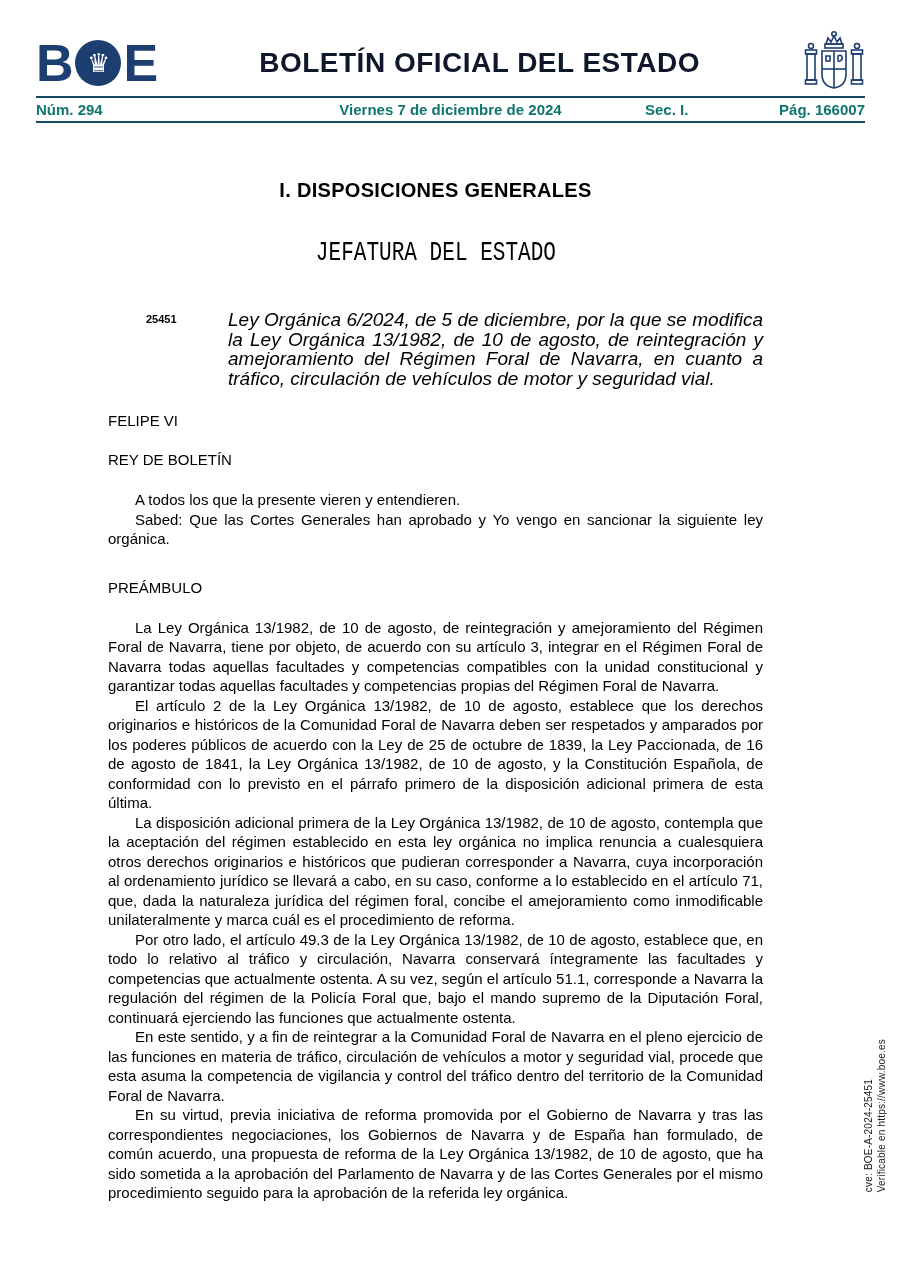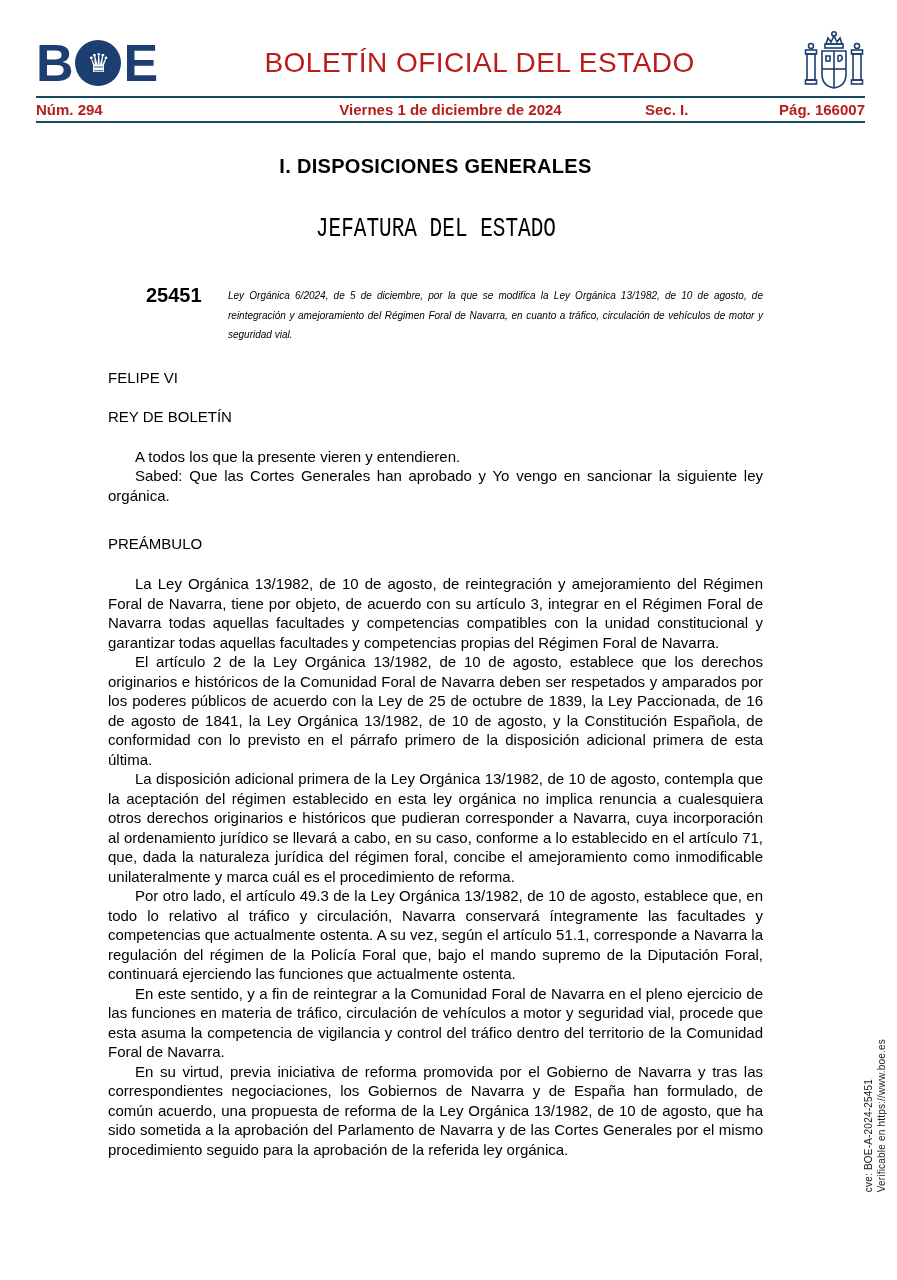--- a/index.html
+++ b/index.html
@@ -46,22 +46,22 @@
     border-radius: 50%;
     display: flex;
     align-items: center;
     justify-content: center;
     color: #ffffff;
     font-size: 26px;
     font-weight: 400;
     margin: 0 1px;
   }
   .masthead-title {
-    color: #b91c1c;
-    font-weight: normal;
+    color: #0f172a;
+    font-weight: bold;
     font-size: 28px;
     letter-spacing: 0.5px;
     text-align: center;
     flex: 1;
   }
   .coat-of-arms { width: 62px; height: 66px; flex: 0 0 auto; }
 
   .rule {
     position: absolute;
     left: 36px; right: 32px;
@@ -70,67 +70,68 @@
   }
   .rule-1 { top: 96px; }
   .rule-2 { top: 121px; }
 
   .meta-row {
     position: absolute;
     left: 36px; right: 32px; top: 99px;
     height: 21px;
     display: flex;
     align-items: center;
-    color: #b91c1c;
+    color: #0f766e;
     font-weight: bold;
     font-size: 15px;
   }
   .meta-left  { width: 220px; text-align: left; }
   .meta-center{ flex: 1; text-align: center; }
   .meta-right { width: 220px; text-align: right; display: flex; justify-content: space-between; gap: 20px; }
 
   
   .doc {
     position: absolute;
     left: 108px;
     width: 655px;
     top: 155px;
   }
   .section-title {
     text-align: center;
     font-weight: bold;
     font-size: 20px;
     letter-spacing: 0.3px;
     margin-bottom: 36px;
+    margin-top: 24px;
   }
   .department-wrap { text-align: center; margin-bottom: 42px; font-family: Liberation Mono, monospace; }
   .department {
     display: inline-block;
     font-size: 27px;
     font-weight: 400;
     letter-spacing: 0px;
     transform: scaleX(0.78);
     transform-origin: center;
     white-space: nowrap;
   }
   .item {
     display: flex;
     margin-bottom: 24px;
   }
   .item-number {
     flex: 0 0 120px;
     padding-left: 38px;
     font-weight: bold;
-    font-size: 20px;
+    font-size: 11px;
     line-height: 19.5px;
   }
   .item-title {
     flex: 1;
     font-style: italic;
-    font-size: 10px;
+    font-size: 19px;
     line-height: 19.5px;
     text-align: justify;
   }
   .center-heading {
     text-align: left;
     font-size: 15px;
     margin-top: 22px;
     margin-bottom: 22px;
     font-weight: 400;
   }
@@ -197,21 +198,21 @@
       <line x1="19" y1="39" x2="43" y2="39"></line>
       <path d="M23 26 h4 v5 h-4 z"></path>
       <path d="M35 26 q3 -2 4 1 q1 3 -2 4 q-2 1 -2 -1 z"></path>
     </svg>
   </div>
 
   <div class="rule rule-1"></div>
 
   <div class="meta-row">
     <div class="meta-left">Núm. 294</div>
-    <div class="meta-center">Viernes 1 de diciembre de 2024</div>
+    <div class="meta-center">Viernes 7 de diciembre de 2024</div>
     <div class="meta-right">
       <span>Sec. I.</span>
       <span>Pág. 166007</span>
     </div>
   </div>
 
   <div class="rule rule-2"></div>
 
   <div class="doc">
 

